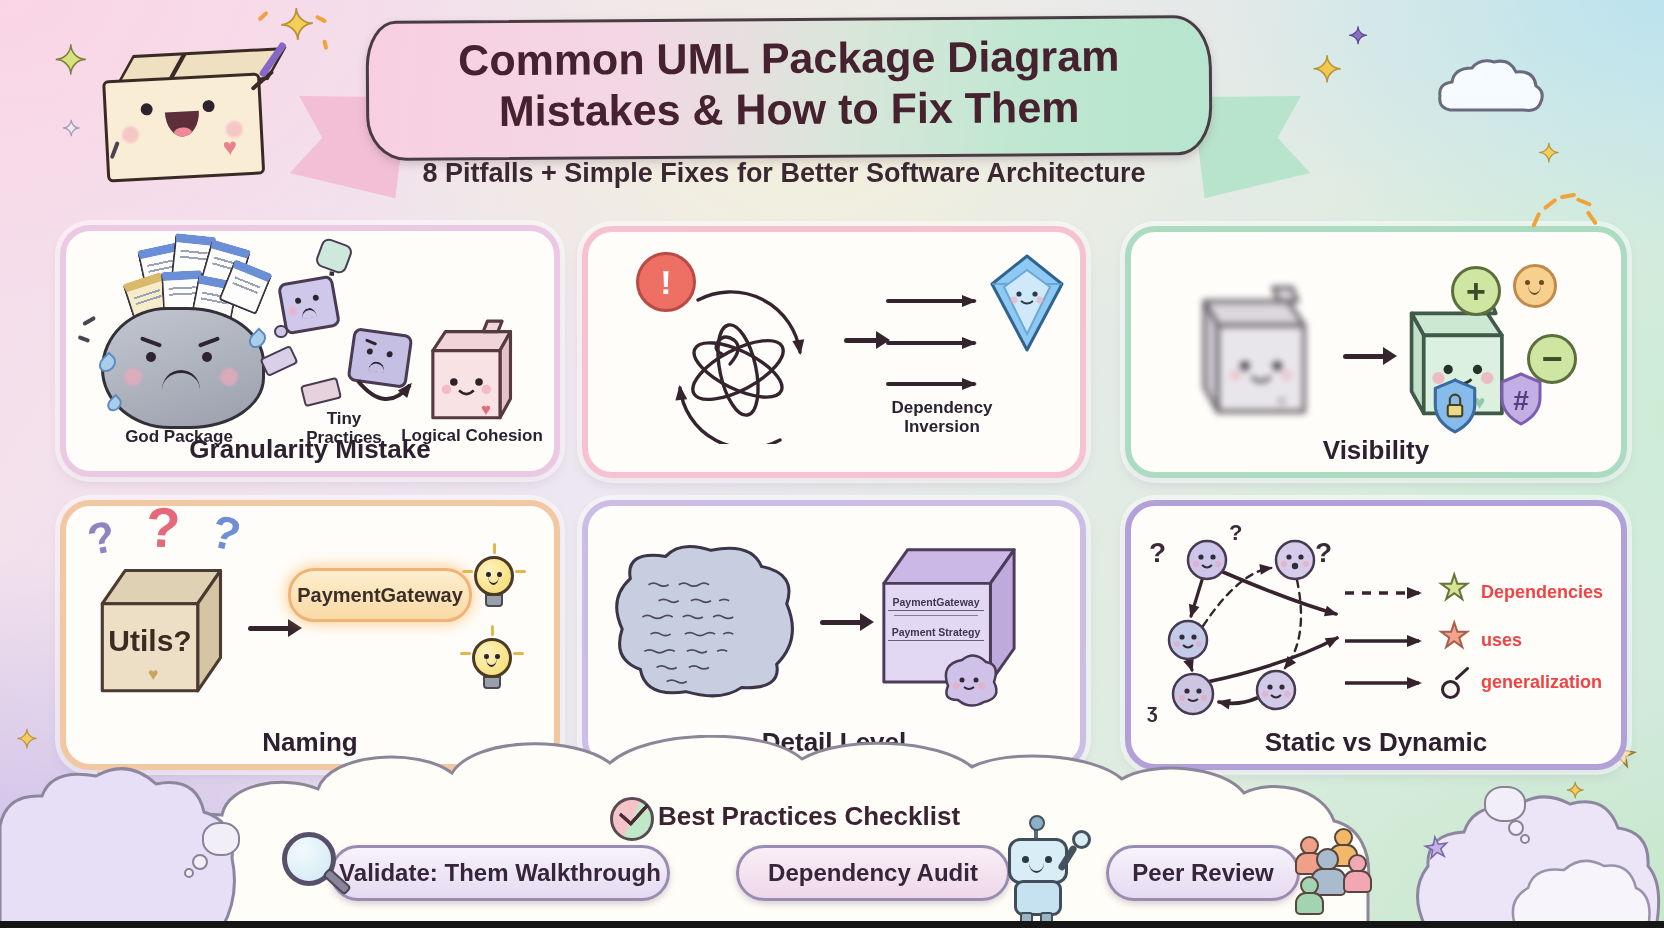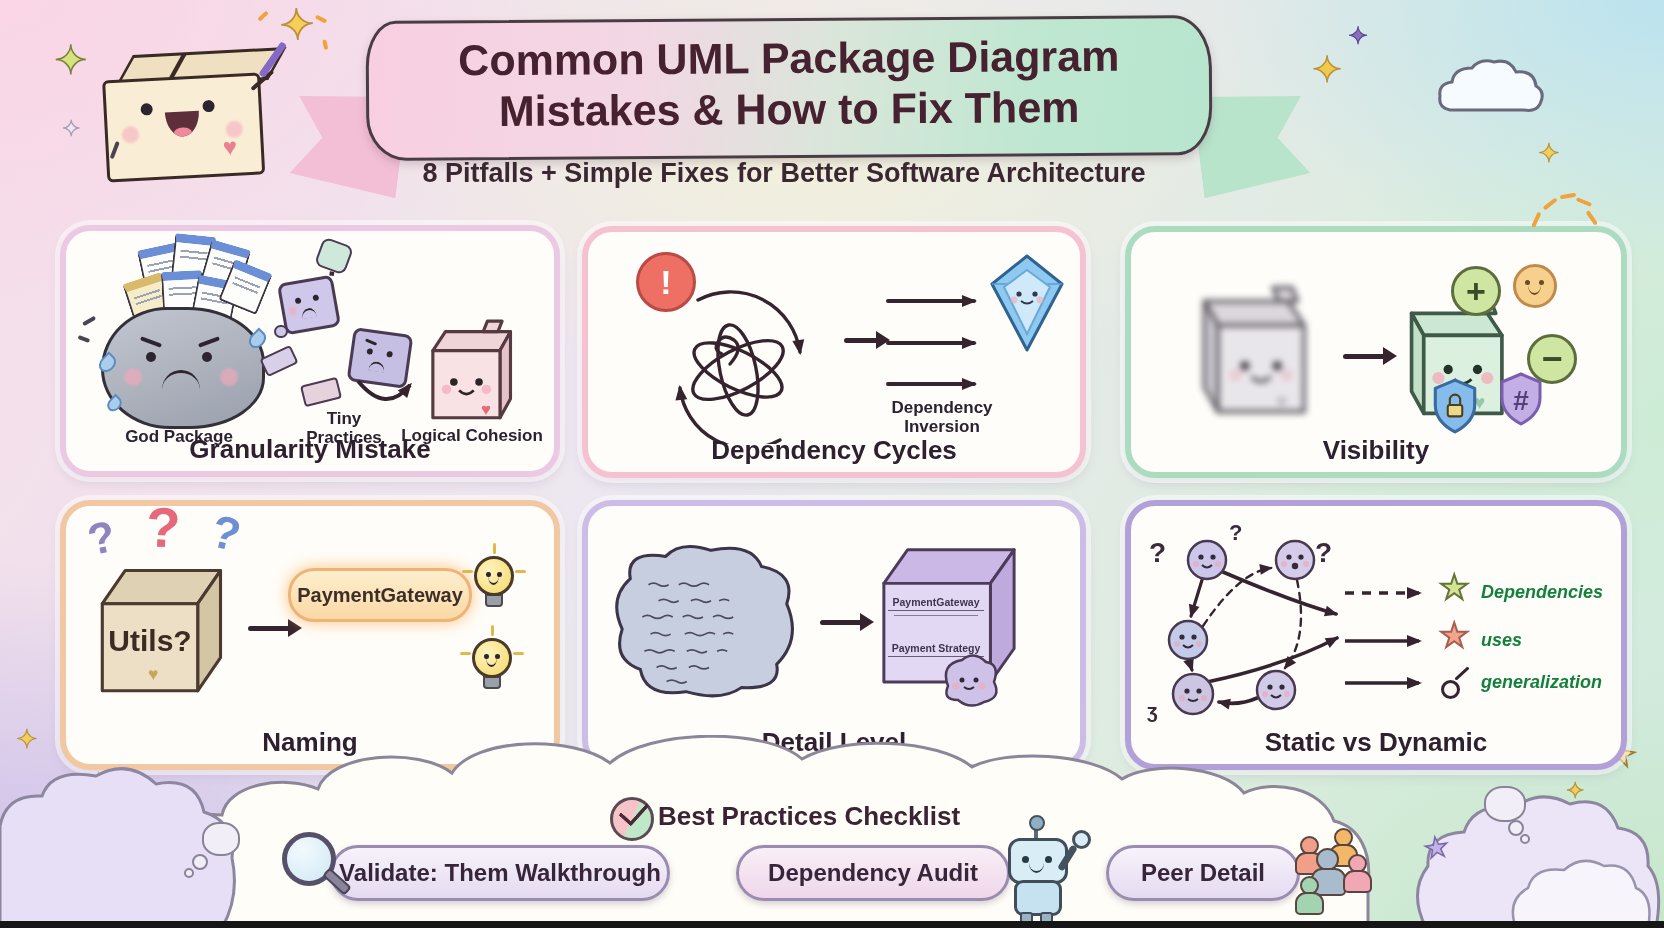--- a/index.html
+++ b/index.html
@@ -12,21 +12,21 @@
       radial-gradient(940px 620px at 0% 104%, rgba(193,180,232,.95), rgba(193,180,232,0) 66%),
       radial-gradient(860px 540px at 100% 104%, rgba(196,232,197,.95), rgba(196,232,197,0) 62%),
       radial-gradient(760px 420px at 48% 16%, rgba(243,243,214,.8), rgba(243,243,214,0) 60%),
       linear-gradient(120deg,#f6dde9,#ece7f0 40%,#dcedde 75%,#d2e9e2);}
   .abs{position:absolute;}
   
   .panel{position:absolute;background:#fffdfa;border:6px solid #ccc;border-radius:30px;
     box-shadow:0 0 0 5px rgba(255,255,255,.5), 0 5px 12px rgba(120,100,140,.2);}
   .ptitle{position:absolute;left:0;right:0;bottom:6px;text-align:center;font-size:26px;font-weight:800;color:#2f2030;}
   .slabel{position:absolute;text-align:center;font-size:17px;font-weight:700;color:#2a2230;line-height:1.12;}
-  .leglabel{position:absolute;font-size:18px;font-weight:700;color:#15803d;font-style:italic;}
+  .leglabel{position:absolute;font-size:18px;font-weight:700;color:#ef4444;}
   
   .eye{position:absolute;background:#2d2430;border-radius:50%;}
   .smile{position:absolute;border-bottom:3.5px solid #2d2430;border-radius:0 0 50% 50%/0 0 100% 100%;}
   .frown{position:absolute;border-top:3.5px solid #2d2430;border-radius:50% 50% 0 0/100% 100% 0 0;}
   .cheek{position:absolute;background:#f2a9bc;border-radius:50%;opacity:.65;filter:blur(1px);}
   .brow{position:absolute;height:4px;background:#2d2430;border-radius:2px;}
   
   .arr{position:absolute;height:4.5px;background:#35242e;border-radius:3px;}
   .arr::after{content:"";position:absolute;right:-12px;top:50%;margin-top:-9px;
     border-left:14px solid #35242e;border-top:9px solid transparent;border-bottom:9px solid transparent;}
@@ -236,21 +236,20 @@
       <polygon points="39,2 74,30 39,96 4,30" fill="#8ec9f2" stroke="#2f6390" stroke-width="3" stroke-linejoin="round"></polygon>
       <line x1="4" y1="30" x2="74" y2="30" stroke="#5a9cd0" stroke-width="1.5"></line>
       <polygon points="39,16 62,33 39,80 16,33" fill="#cfe9fb" stroke="#6aa8d8" stroke-width="2"></polygon>
       <circle cx="31" cy="40" r="2.6" fill="#2e3a48"></circle>
         <circle cx="47" cy="40" r="2.6" fill="#2e3a48"></circle>
       <path d="M33,47 q6,5 12,0" stroke="#2e3a48" stroke-width="2" fill="none"></path>
       <circle cx="26" cy="46" r="3.5" fill="#f0a8b8" opacity=".6"></circle>
         <circle cx="52" cy="46" r="3.5" fill="#f0a8b8" opacity=".6"></circle>
     </svg>
     <div class="slabel" style="left:286px;width:136px;top:166px;">Dependency Inversion</div>
-    <div class="ptitle">Dependency Cycles</div>
   </div>
 
   <div class="panel" style="left:1125px;top:226px;width:490px;height:240px;border-color:#abdcc2;">
     <div class="abs" style="left:64px;top:50px;filter:blur(3.4px);opacity:.92;">
       <svg width="128" height="138" viewBox="0 0 95 102">
         <g stroke="#5a555e" stroke-width="3" stroke-linejoin="round">
           <polygon points="7,14 69,14 81,32 17,32" fill="#d8d4da"></polygon>
           <polygon points="62,14 58,4 72,4 76,14" fill="#d8d4da"></polygon>
           <polygon points="17,32 7,14 7,78 17,96" fill="#ccc8d0"></polygon>
           <rect x="17" y="32" width="64" height="64" fill="#e8e5ea"></rect>
@@ -358,21 +357,21 @@
     <svg class="abs" style="left:286px;top:24px;" width="148" height="160" viewBox="0 0 150 162">
       <g stroke="#4c3c5a" stroke-width="3" stroke-linejoin="round">
         <polygon points="34,20 142,20 118,54 10,54" fill="#cbb8e6"></polygon>
         <polygon points="118,54 142,20 142,120 118,154" fill="#bfaade"></polygon>
         <rect x="10" y="54" width="108" height="100" fill="#e3d8f4"></rect>
       </g>
     </svg>
     <div class="abs" style="left:300px;top:90px;width:96px;">
       <div class="pkgline">PaymentGateway</div>
       <div class="pkgrule"></div>
-      <div class="pkgline" style="margin-top:26px;">Payment Strategy</div>
+      <div class="pkgline" style="margin-top:10px;">Payment Strategy</div>
     </div>
     <svg class="abs" style="left:346px;top:142px;" width="70" height="64" viewBox="0 0 70 64">
       <path d="M14,38 Q6,16 28,12 Q40,2 52,14 Q66,16 60,34 Q68,50 50,54 Q36,62 24,52 Q8,52 14,38 Z" fill="#cfc2e8" stroke="#4a3a55" stroke-width="2.5"></path>
       <circle cx="28" cy="32" r="2.5" fill="#33283a"></circle>
         <circle cx="42" cy="32" r="2.5" fill="#33283a"></circle>
       <path d="M30,39 q5,4 10,0" stroke="#33283a" stroke-width="2" fill="none"></path>
       <circle cx="22" cy="38" r="3.5" fill="#f0a8b8" opacity=".6"></circle>
         <circle cx="48" cy="38" r="3.5" fill="#f0a8b8" opacity=".6"></circle>
     </svg>
     <div class="ptitle">Detail Level</div>
@@ -521,21 +520,21 @@
       <span class="eye" style="left:11px;top:15px;width:7px;height:7px;background:#2a3a44;"></span>
       <span class="eye" style="left:34px;top:15px;width:7px;height:7px;background:#2a3a44;"></span>
       <span class="smile" style="left:18px;top:22px;width:15px;height:8px;border-bottom-width:2.5px;border-color:#2a3a44;"></span>
     </div>
     <div class="abs" style="left:72px;top:22px;width:7px;height:28px;background:#44525e;border-radius:4px;transform:rotate(32deg);"></div>
     <div class="abs" style="left:80px;top:8px;width:13px;height:13px;border-radius:50%;background:#d8edf6;border:3px solid #44525e;"></div>
     <div class="abs" style="left:22px;top:58px;width:42px;height:30px;background:#c6e2f0;border:3px solid #3f4e5a;border-radius:9px;"></div>
     <div class="abs" style="left:28px;top:90px;width:9px;height:11px;background:#9ab4c4;border:2.5px solid #3f4e5a;border-radius:3px;"></div>
     <div class="abs" style="left:48px;top:90px;width:9px;height:11px;background:#9ab4c4;border:2.5px solid #3f4e5a;border-radius:3px;"></div>
   </div>
-  <div class="fpill" style="left:1106px;top:845px;width:188px;">Peer Detail</div>
+  <div class="fpill" style="left:1106px;top:845px;width:188px;">Peer Review</div>
 
   <div class="abs" style="left:1294px;top:828px;width:80px;height:88px;z-index:5;">
     <div class="pp" style="left:6px;top:8px;">
         <div class="h" style="background:#f0a088;"></div>
         <div class="b" style="background:#f0a088;"></div>
       </div>
     <div class="pp" style="left:40px;top:0;">
         <div class="h" style="background:#f2b868;"></div>
         <div class="b" style="background:#f2b868;"></div>
       </div>

